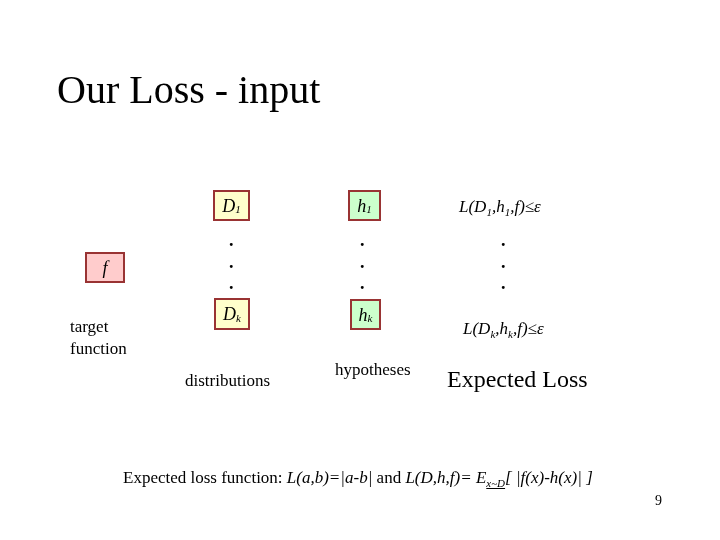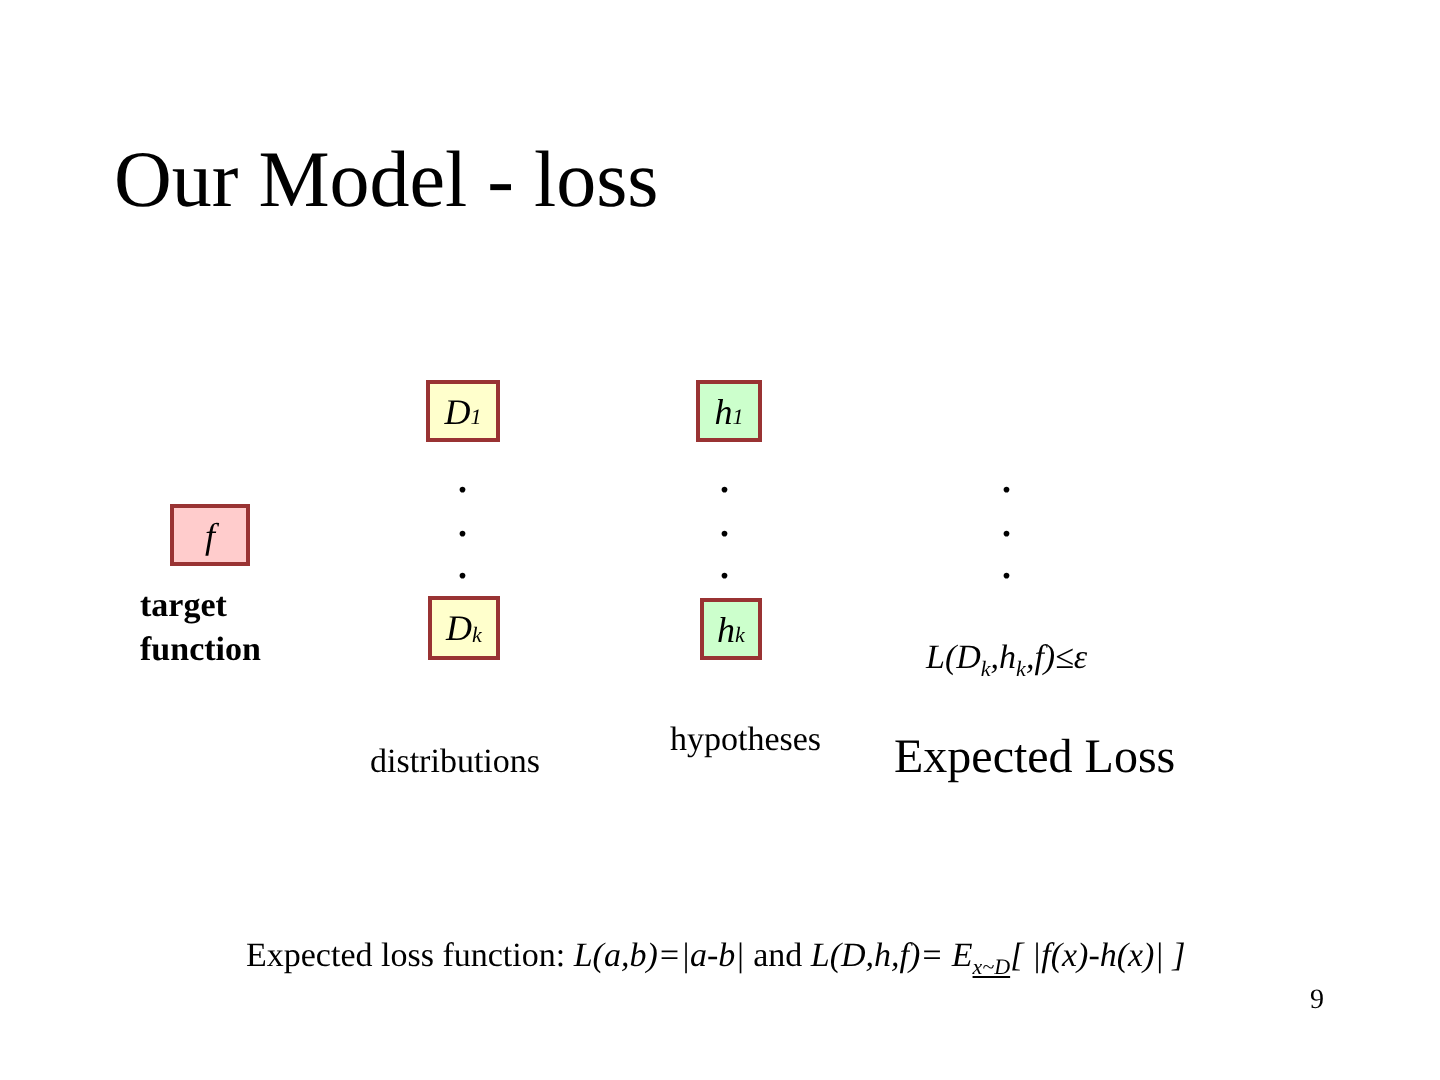--- a/index.html
+++ b/index.html
@@ -60,24 +60,23 @@
     line-height: 21.5px;
     font-weight: bold;
   }
   .dots span { display: block; }
   .dots-col-1 { left: 229px; top: 230px; }
   .dots-col-2 { left: 360px; top: 230px; }
   .dots-col-3 { left: 501px; top: 230px; }
   .target-label {
     position: absolute;
     left: 70px;
-    top: 292px;
+    top: 316px;
     font-size: 17px;
     line-height: 22px;
-    font-weight: bold;
   }
   .target-label span { display: block; }
   .caption {
     position: absolute;
     font-size: 17px;
     white-space: nowrap;
   }
   .caption-distributions { left: 185px; top: 371px; }
   .caption-hypotheses    { left: 335px; top: 360px; }
   .caption-expected-loss { left: 447px; top: 366px; font-size: 24px; }
@@ -95,21 +94,21 @@
     left: 655px;
     top: 493px;
     font-size: 14px;
   }
 </style>
 </head>
 <body>
 
 <div class="slide">
 
-  <div class="title">Our Model - loss</div>
+  <div class="title">Our Loss - input</div>
 
   <div class="box box-f">
     <span>f</span>
   </div>
   <div class="target-label">
     <span>target</span>
     <span>function</span>
   </div>
 
   <div class="box box-d1">
@@ -133,20 +132,23 @@
   <div class="dots dots-col-2">
     <span>.</span>
     <span>.</span>
     <span>.</span>
   </div>
   <div class="box box-hk">
     <span>h</span>
       <span class="sub">k</span>
   </div>
 
+  <div class="loss-row loss-row-1">
+    <span>L(D</span><span class="sub">1</span><span>,h</span><span class="sub">1</span><span>,f)≤ε</span>
+  </div>
   <div class="dots dots-col-3">
     <span>.</span>
     <span>.</span>
     <span>.</span>
   </div>
   <div class="loss-row loss-row-2">
     <span>L(D</span><span class="sub">k</span><span>,h</span><span class="sub">k</span><span>,f)≤ε</span>
   </div>
 
   <div class="caption caption-distributions">distributions</div>

